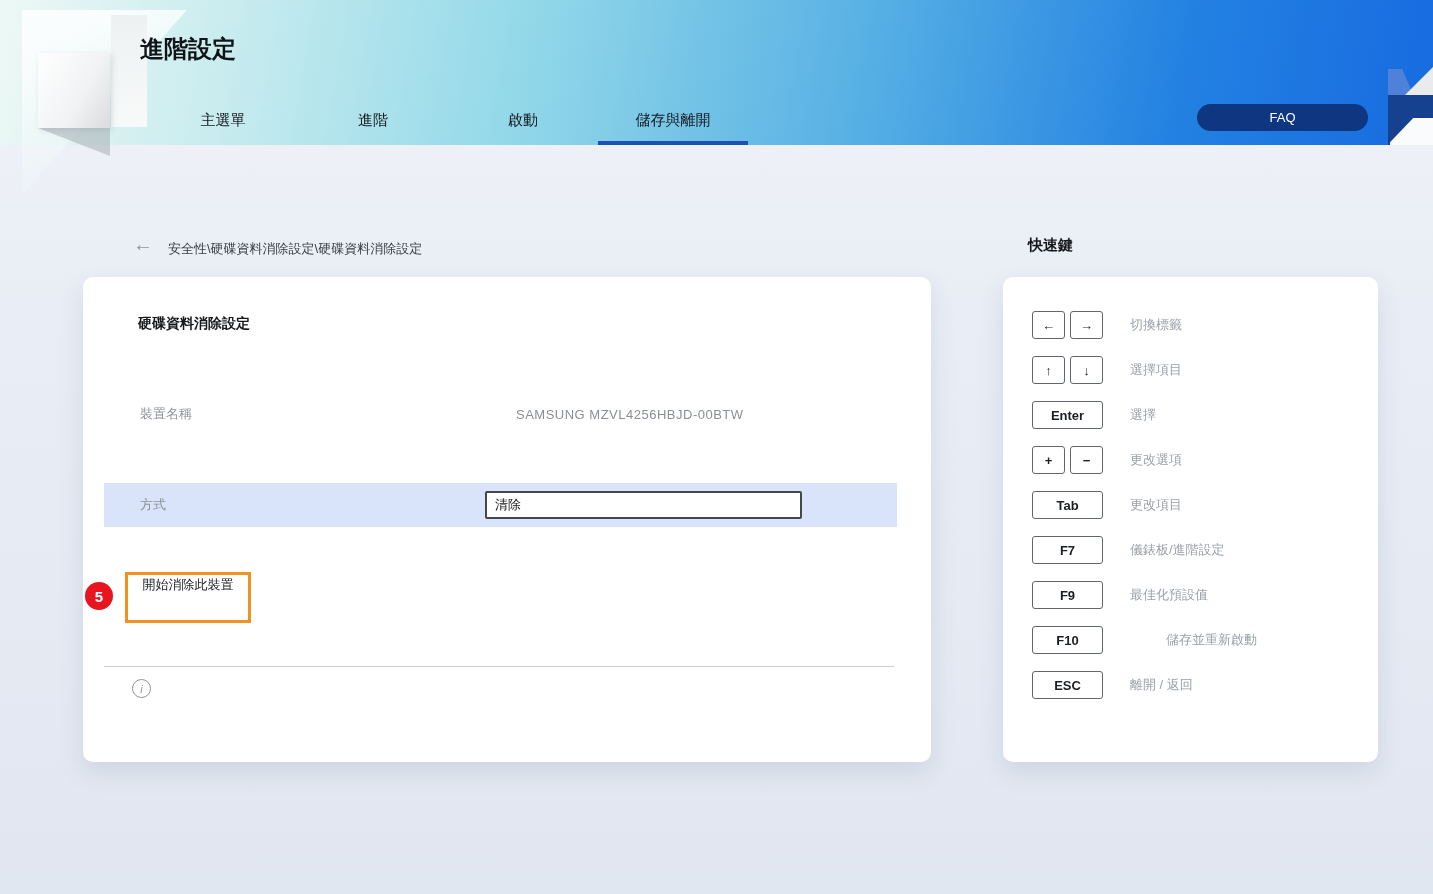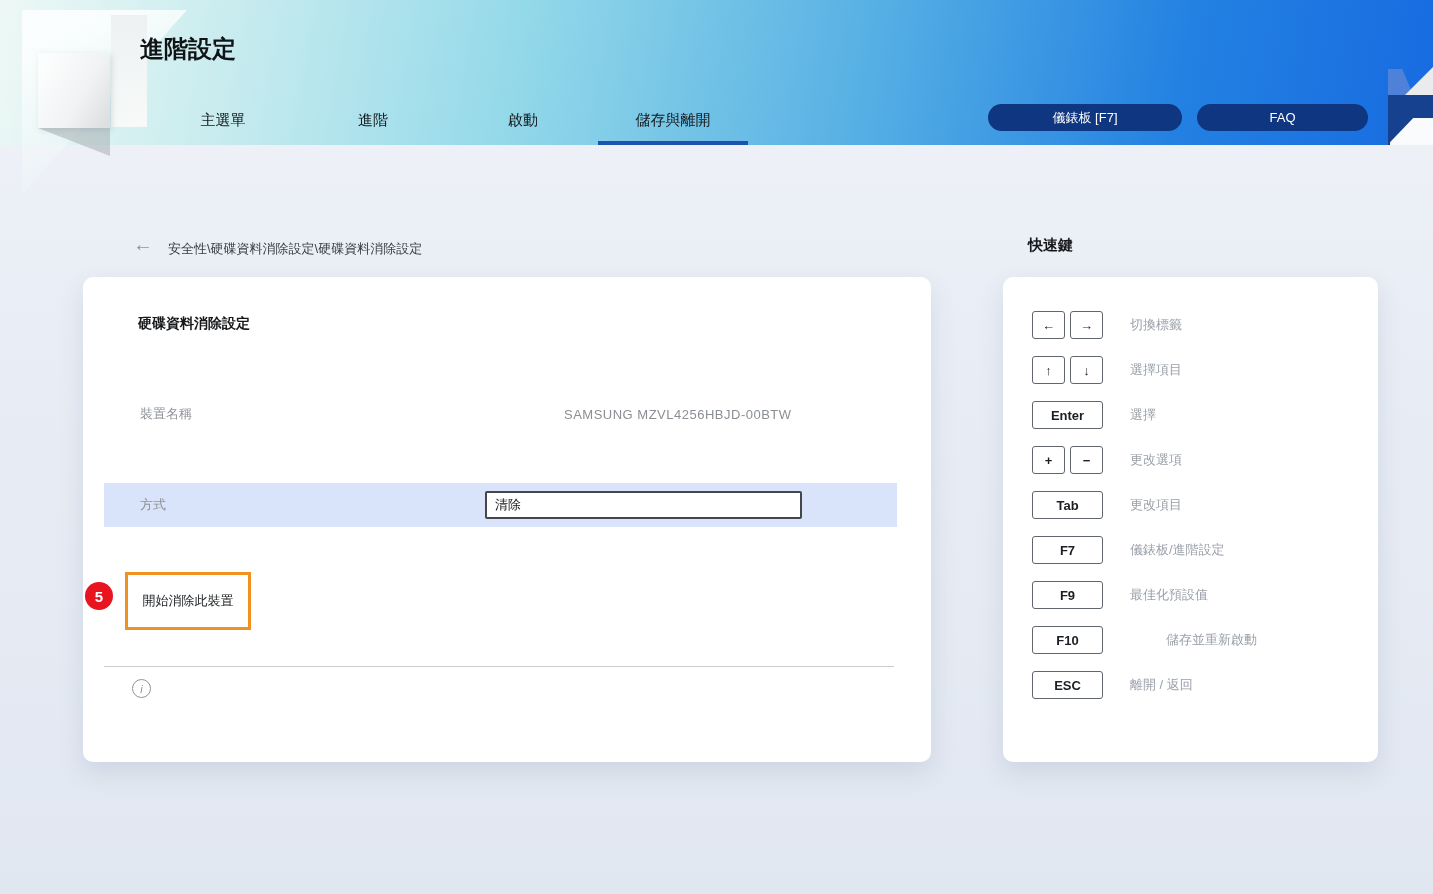--- a/index.html
+++ b/index.html
@@ -41,29 +41,29 @@
 
   
   .back-icon{position:absolute;left:133px;top:234px;font-size:20px;color:#8d939b;cursor:pointer;line-height:1;}
   .breadcrumb{position:absolute;left:168px;top:240px;font-size:13px;color:#3b4046;}
 
   
   .card{position:absolute;background:#ffffff;border-radius:10px;
     box-shadow:0 10px 24px rgba(96,116,148,.16);}
   .main-card{left:83px;top:277px;width:848px;height:485px;}
   .mc-title{position:absolute;left:55px;top:38px;font-size:14px;font-weight:bold;color:#16181a;}
-  .field-row{position:absolute;left:21px;width:793px;height:44px;display:flex;align-items:center;gap:48px;}
+  .field-row{position:absolute;left:21px;width:793px;height:44px;display:flex;align-items:center;}
   .field-row.highlight{background:#d9e4fa;}
   .f-label{margin-left:36px;font-size:13px;color:#8d9196;width:330px;}
   .f-value{font-size:13px;color:#8b8f94;letter-spacing:.5px;margin-left:46px;}
   .f-input{position:absolute;left:381px;top:8px;width:305px;height:24px;border:2px solid #43484e;
     border-radius:2px;background:#ffffff;font-size:13px;color:#141414;padding:0 0 0 8px;
     font-family:"Liberation Sans","DejaVu Sans",sans-serif;}
-  .action-wrap{position:absolute;left:42px;top:295px;width:126px;height:58px;
-    border:3px solid #f09120;box-sizing:border-box;display:flex;align-items:center;justify-content:center;}
+  .action-wrap{position:absolute;left:42px;top:295px;width:126px;height:51px;
+    border:3px solid #f09120;box-sizing:border-box;display:flex;align-items:flex-start;justify-content:center;}
   .action-btn{border:none;background:#ffffff;font-size:13px;color:#1a1d20;cursor:pointer;
     font-family:"Liberation Sans","DejaVu Sans",sans-serif;}
   .step-badge{position:absolute;left:2px;top:305px;width:28px;height:28px;border-radius:50%;
     background:#e81420;color:#ffffff;font-size:15px;font-weight:bold;display:flex;
     align-items:center;justify-content:center;}
   .divider{position:absolute;left:21px;top:389px;width:790px;height:1px;background:#c9cdd2;}
   .info-icon{position:absolute;left:49px;top:402px;width:17px;height:17px;border:1.5px solid #8f9399;
     border-radius:50%;color:#8f9399;font-size:11px;display:flex;align-items:center;justify-content:center;
     font-style:italic;cursor:pointer;}
 
@@ -95,21 +95,20 @@
     <div class="hdr-title">進階設定</div>
 
     <div class="tabs" id="tabs">
         <div class="tab">主選單</div>
         <div class="tab">進階</div>
         <div class="tab">啟動</div>
         <div class="tab-underline" style="left: 450px;"></div>
         <div class="tab">儲存與離開</div>
       </div>
 
-    <button class="pill-btn btn-dash">儀錶板 [F7]</button>
     <button class="pill-btn btn-faq">FAQ</button>
   </div>
 
   <div class="back-icon">←</div>
   <div class="breadcrumb">安全性\硬碟資料消除設定\硬碟資料消除設定</div>
 
   <div class="card main-card">
     <div class="mc-title">硬碟資料消除設定</div>
     <div id="fields">
         <div class="field-row" style="top: 115px;">

